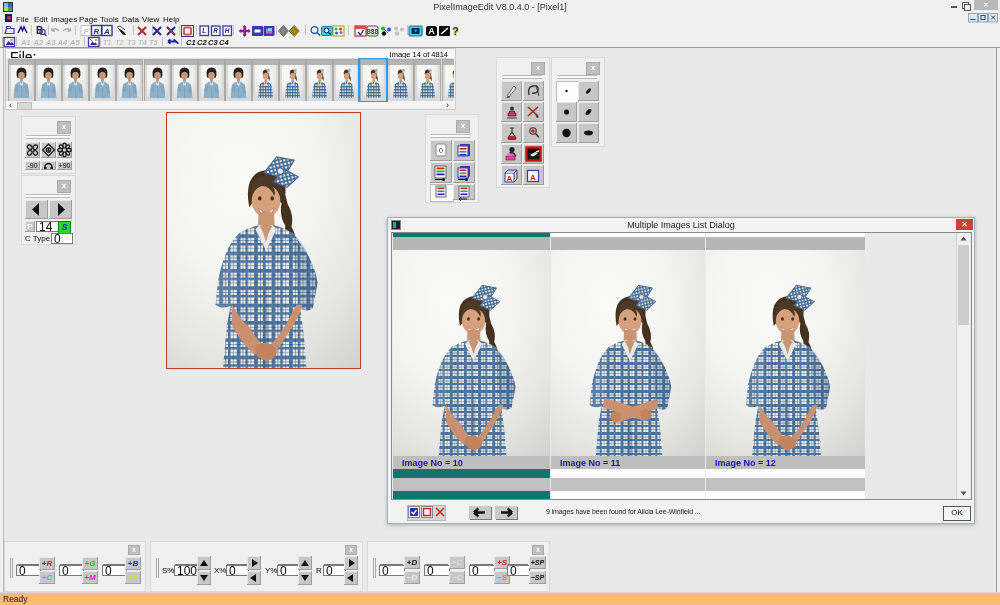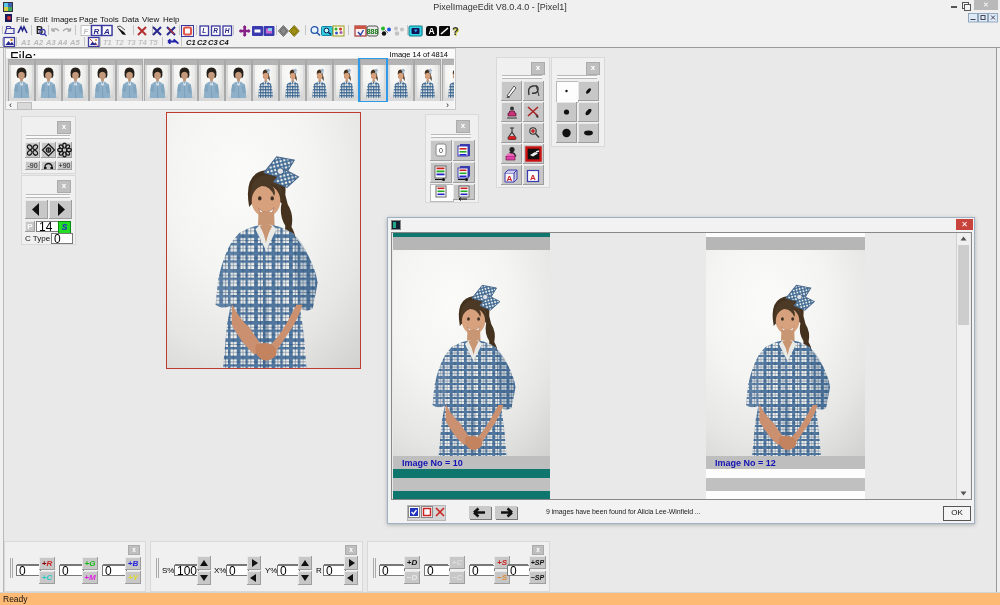--- a/index.html
+++ b/index.html
@@ -619,33 +619,44 @@
 </div>
 
 <div class="abs" style="left:0;top:592px;width:1000px;height:13px;background:#fdba74;border-top:1px solid #d5d5d5">
  <div style="position:absolute;left:3px;top:1px;font-size:8.5px;color:#111">Ready</div>
 </div>
 
 <div class="abs" style="left:387px;top:217px;width:586px;height:305px;background:#f2f2f2;border:1px solid #9db0c4;box-shadow:0 1px 4px rgba(0,0,0,0.25)">
  <div style="position:absolute;left:4px;top:3px;width:8px;height:8px;background:#123;outline:1px solid #888">
       <div style="position:absolute;left:1px;top:1px;width:3px;height:6px;background:#2a8"></div>
     </div>
+ <div style="position:absolute;left:0;top:2px;width:100%;text-align:center;font-size:9px;color:#222">Multiple Images List Dialog</div>
  <div style="position:absolute;left:568px;top:1px;width:17px;height:11px;background:#c8433c;color:#fff;font-size:8px;text-align:center;line-height:11px">✕</div>
 
  <div style="position:absolute;left:3px;top:14px;width:579px;height:266px;background:#e9e9e9;border:1px solid #888">
 
    <div id="c1" style="position:absolute;left:1px;top:0;width:157px;height:100%;background:#0f766e">
         <div style="position:absolute;left:0;top:4px;width:157px;height:13px;background:#b6b6b6"></div>
 <svg style="position:absolute;left:0;top:17px" width="157" height="206" viewBox="0 0 155 206" preserveAspectRatio="none">
           <use href="#girl" width="155" height="206"></use>
         </svg>
 <div style="position:absolute;left:0;top:223px;width:157px;height:13px;background:#bebebe">
           <span class="bluelbl" style="position:absolute;left:9px;top:2px">Image No = 10</span>
         </div>
 <div style="position:absolute;left:0;top:245px;width:157px;height:13px;background:#c0c0c0"></div>
+      </div>
+   <div id="c2" style="position:absolute;left:159px;top:0;width:154px;height:100%;background:#fdfdfd">
+        <div style="position:absolute;left:0;top:4px;width:154px;height:13px;background:#b6b6b6"></div>
+<svg style="position:absolute;left:0;top:17px" width="154" height="206" viewBox="0 0 155 206" preserveAspectRatio="none">
+          <use href="#girlx" width="155" height="206"></use>
+        </svg>
+<div style="position:absolute;left:0;top:223px;width:154px;height:13px;background:#bebebe">
+          <span class="bluelbl" style="position:absolute;left:9px;top:2px">Image No = 11</span>
+        </div>
+<div style="position:absolute;left:0;top:245px;width:154px;height:13px;background:#c0c0c0"></div>
       </div>
    <div id="c3" style="position:absolute;left:314px;top:0;width:159px;height:100%;background:#fdfdfd">
         <div style="position:absolute;left:0;top:4px;width:159px;height:13px;background:#b6b6b6"></div>
 <svg style="position:absolute;left:0;top:17px" width="159" height="206" viewBox="0 0 155 206" preserveAspectRatio="none">
           <use href="#girl" width="155" height="206"></use>
         </svg>
 <div style="position:absolute;left:0;top:223px;width:159px;height:13px;background:#bebebe">
           <span class="bluelbl" style="position:absolute;left:9px;top:2px">Image No = 12</span>
         </div>
 <div style="position:absolute;left:0;top:245px;width:159px;height:13px;background:#c0c0c0"></div>

